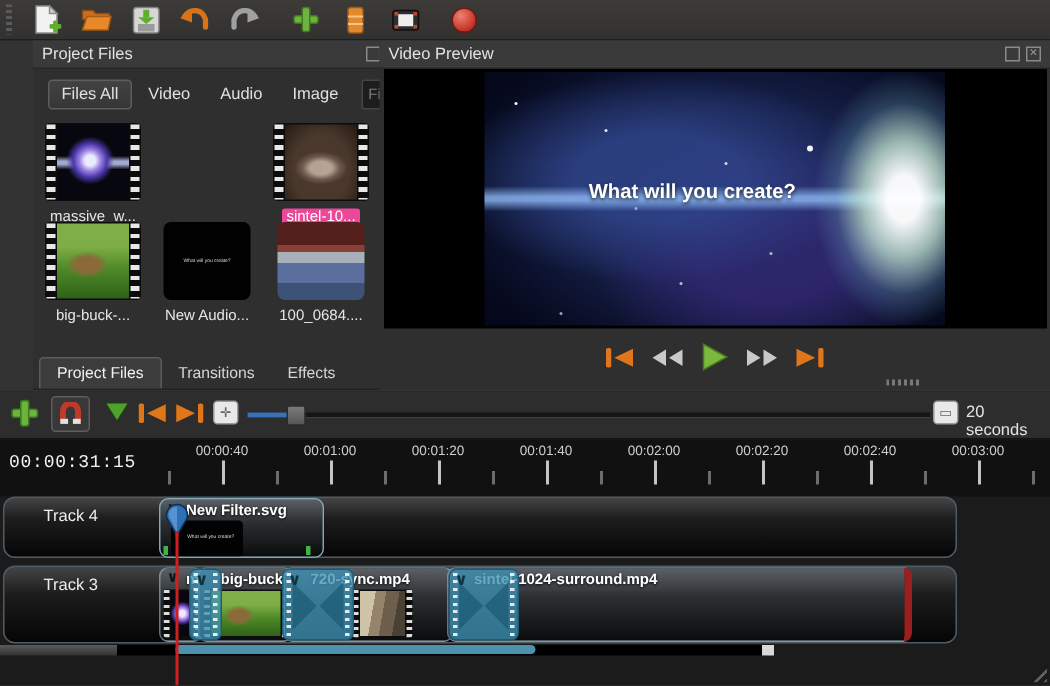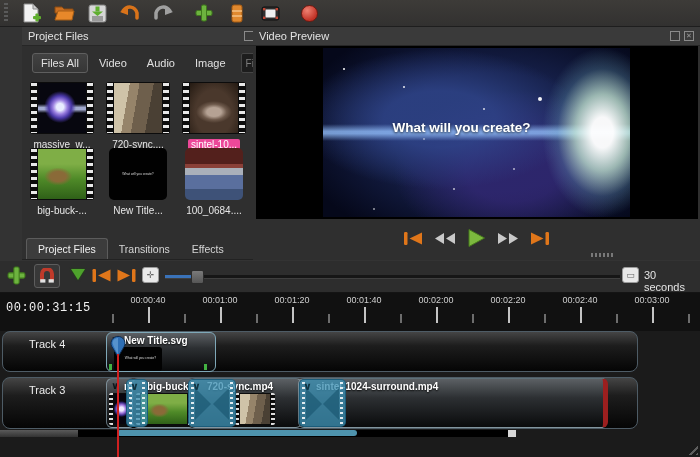--- a/index.html
+++ b/index.html
@@ -231,27 +231,20 @@
     <div class="file-item" style="left:4px;top:55px;">
       <div class="filmstrip">
         <div class="thumb-img" style="background:
           radial-gradient(circle 16px at 46% 48%, #e8ecff 0 22%, #9a7fe0 45%, #4a38a8 70%, transparent 100%),
           linear-gradient(to bottom, transparent 42%, rgba(200,210,255,.8) 49% 53%, transparent 60%),
           #07070f;"></div>
       </div>
       <span class="file-label">massive_w...</span>
     </div>
 
-    <div class="file-item" style="left:80px;top:55px;">
-      <div class="filmstrip">
-        <div class="thumb-img" style="background:
-          linear-gradient(100deg,#cfc3a8 0 28%,#96846a 28% 45%,#6e5f4c 45% 70%,#4a4034 70%);"></div>
-      </div>
-      <span class="file-label">720-sync....</span>
-    </div>
 
     <div class="file-item" style="left:156px;top:55px;">
       <div class="filmstrip">
         <div class="thumb-img" style="background:
           radial-gradient(ellipse 18px 11px at 50% 58%, #b5a294 0 40%, #6e5a4c 70%, transparent 100%),
           radial-gradient(ellipse at 50% 60%, #4a382c 0 55%, #241a12 100%);"></div>
       </div>
       <span class="file-label selected">sintel-10...</span>
     </div>
 
@@ -261,21 +254,21 @@
           radial-gradient(ellipse 14px 9px at 42% 55%, #8a6a38 0 55%, transparent 100%),
           linear-gradient(#7fae46 0 30%, #4f8a28 60%, #2f6018);"></div>
       </div>
       <span class="file-label">big-buck-...</span>
     </div>
 
     <div class="file-item" style="left:80px;top:121px;">
       <div class="plain-thumb" style="background:#010101;">
         <div class="tiny-caption">What will you create?</div>
       </div>
-      <span class="file-label">New Title...</span>
+      <span class="file-label">New Audio...</span>
     </div>
 
     <div class="file-item" style="left:156px;top:121px;">
       <div class="plain-thumb" style="background:
         linear-gradient(#53201c 0 30%, #8a4038 30% 38%, #aab0ba 38% 52%, #5a6f9e 52% 78%, #3e5278 78%);"></div>
       <span class="file-label">100_0684....</span>
     </div>
 
     <div class="dock-tabs">
       <span class="dock-tab active">Project Files</span>
@@ -367,21 +360,21 @@
       </div>
       <div class="tool-box" style="left:142px;top:6px;">
         <span class="mini-btn">✛</span>
       </div>
       <div class="slider-groove"></div>
       <div class="slider-fill"></div>
       <div class="slider-handle"></div>
       <div class="tool-box" style="left:622px;top:6px;">
         <span class="mini-btn">▭</span>
       </div>
-      <span id="zoom-label">30 seconds</span>
+      <span id="zoom-label">20 seconds</span>
     </div>
 
     <div id="ruler">
       <span class="ruler-label" style="left:125px">00:00:40</span>
       <span class="ruler-label" style="left:197px">00:01:00</span>
       <span class="ruler-label" style="left:269px">00:01:20</span>
       <span class="ruler-label" style="left:341px">00:01:40</span>
       <span class="ruler-label" style="left:413px">00:02:00</span>
       <span class="ruler-label" style="left:485px">00:02:20</span>
       <span class="ruler-label" style="left:557px">00:02:40</span>
@@ -410,21 +403,21 @@
 
     <div class="track-row" style="top:70px;height:41px;">
       <span class="track-name">Track 4</span>
     </div>
     <div class="track-row" style="top:116px;height:52px;">
       <span class="track-name">Track 3</span>
     </div>
 
     <div class="clip" style="left:106px;top:71px;width:110px;height:40px;border-color:#7fa8b8;">
       <span class="chevron">∨</span>
-      <span class="clip-label">New Title.svg</span>
+      <span class="clip-label">New Filter.svg</span>
       <div style="position:absolute;left:7px;top:14px;width:48px;height:24px;background:#020202;border-radius:3px;">
         <div class="tiny-caption" style="top:35%;">What will you create?</div>
       </div>
       <span class="trim" style="left:2px;"></span>
       <span class="trim" style="left:97px;"></span>
     </div>
 
     <div class="clip" style="left:106px;top:117px;width:29px;height:50px;">
       <span class="chevron">∨</span>
       <span class="clip-label">m</span>

